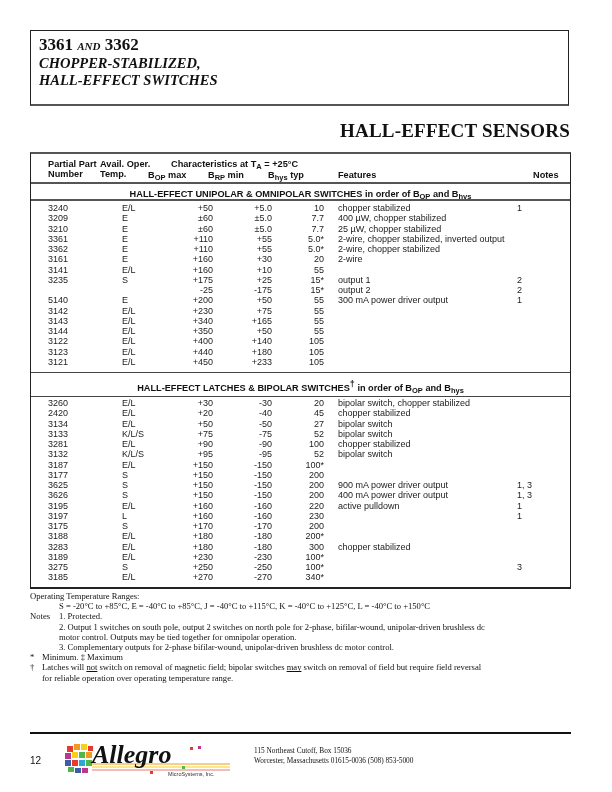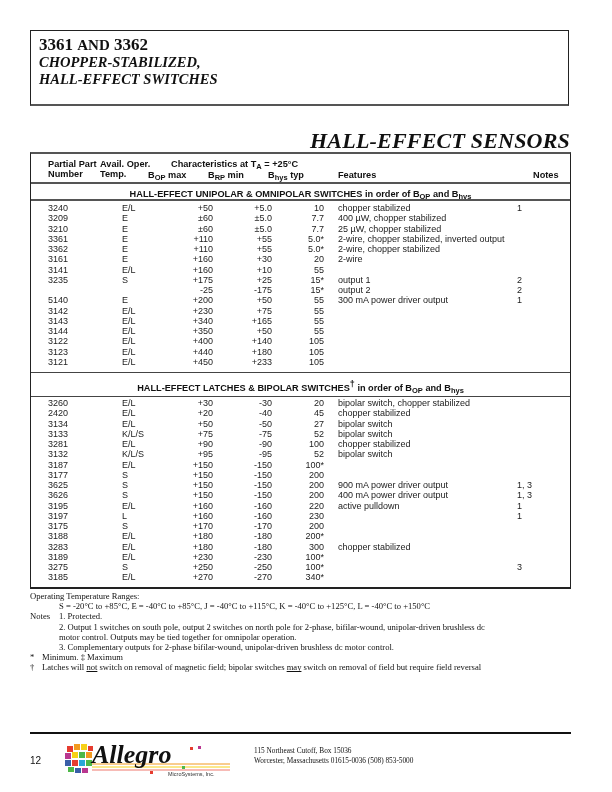--- a/index.html
+++ b/index.html
@@ -6,26 +6,26 @@
   body { width:612px; height:792px; position:relative; overflow:hidden; color:#111; }
   .serif { font-family:"Liberation Serif", serif; }
   .sans { font-family:"Liberation Sans", sans-serif; }
 
   #title-box {
     position:absolute; left:30px; top:30px; width:539px; height:76px;
     border:1px solid #222; border-bottom:2px solid #555; box-sizing:border-box;
     padding:5px 8px 0 8px;
   }
   #title-box .t1 { font-weight:bold; font-size:17px; line-height:17px; }
-  #title-box .t1 .sc { font-size:15px; }
+  #title-box .t1 .sc { font-size:11px;font-style:italic; }
   #title-box .t2 { font-weight:bold; font-style:italic; font-size:14.5px; line-height:17px; }
 
   #section-heading {
-    position:absolute; right:42px; top:128px;
-    font-weight:bold; font-style:italic; font-size:22px; letter-spacing:0.2px;
+    position:absolute; right:42px; top:120px;
+    font-weight:bold; font-size:19px; letter-spacing:0.2px;
   }
 
   #table-box {
     position:absolute; left:30px; top:152px; width:541px; height:437px;
     border:1px solid #222; border-top:2px solid #555; border-bottom:2px solid #222;
     box-sizing:border-box;
   }
   .hdr { position:absolute; font-size:9.2px; font-weight:bold; white-space:nowrap; }
   .hdr sub { font-size:7.5px; vertical-align:-2px; }
   .group-title {
@@ -429,20 +429,21 @@
 
 <div id="footnotes" class="serif">
   <div>Operating Temperature Ranges:</div>
   <div class="ind1">S = -20°C to +85°C, E = -40°C to +85°C, J = -40°C to +115°C, K = -40°C to +125°C, L = -40°C to +150°C</div>
   <div><span style="display:inline-block;width:29px;">Notes</span><span>1. Protected.</span></div>
   <div class="ind1">2. Output 1 switches on south pole, output 2 switches on north pole for 2-phase, bifilar-wound, unipolar-driven brushless dc</div>
   <div class="ind1">motor control.    Outputs may be tied together for omnipolar  operation.</div>
   <div class="ind1">3. Complementary outputs for 2-phase bifilar-wound, unipolar-driven brushless dc motor control.</div>
   <div><span class="fn-mark">*</span><span>Minimum.    ‡  Maximum</span></div>
   <div><span class="fn-mark">†</span><span>Latches will </span><u>not</u><span> switch on removal of magnetic field; bipolar switches </span><u>may</u><span> switch on removal of field but require field reversal</span></div>
+  <div class="ind2">for reliable operation over operating temperature range.</div>
 </div>
 
 <div id="footer-rule"></div>
 <div id="page-number" class="sans">12</div>
 
 <div id="logo">
   <svg width="170" height="42" viewBox="0 0 170 42">
     <g>
       <circle cx="18" cy="21" r="16" fill="#fff"></circle>
       <rect x="5" y="8" width="6" height="6" fill="#e63c2f"></rect>

